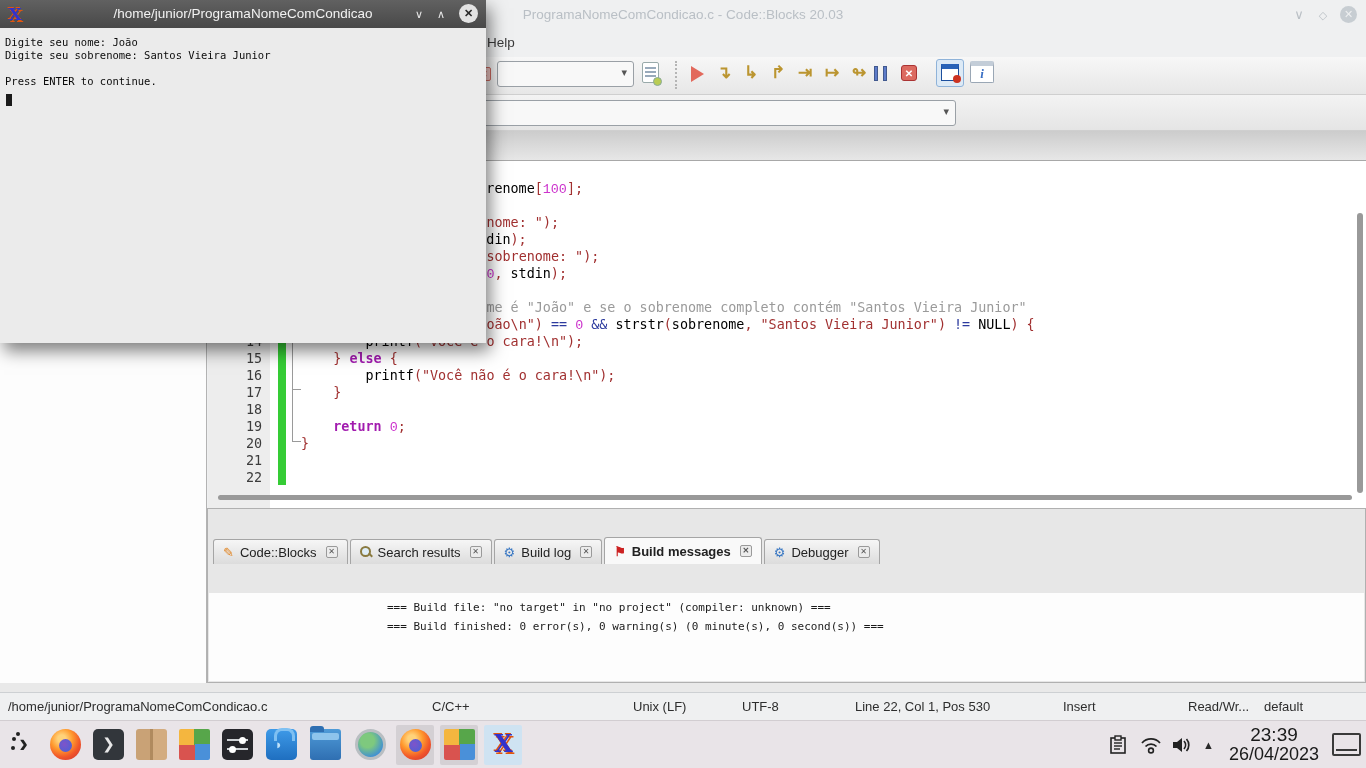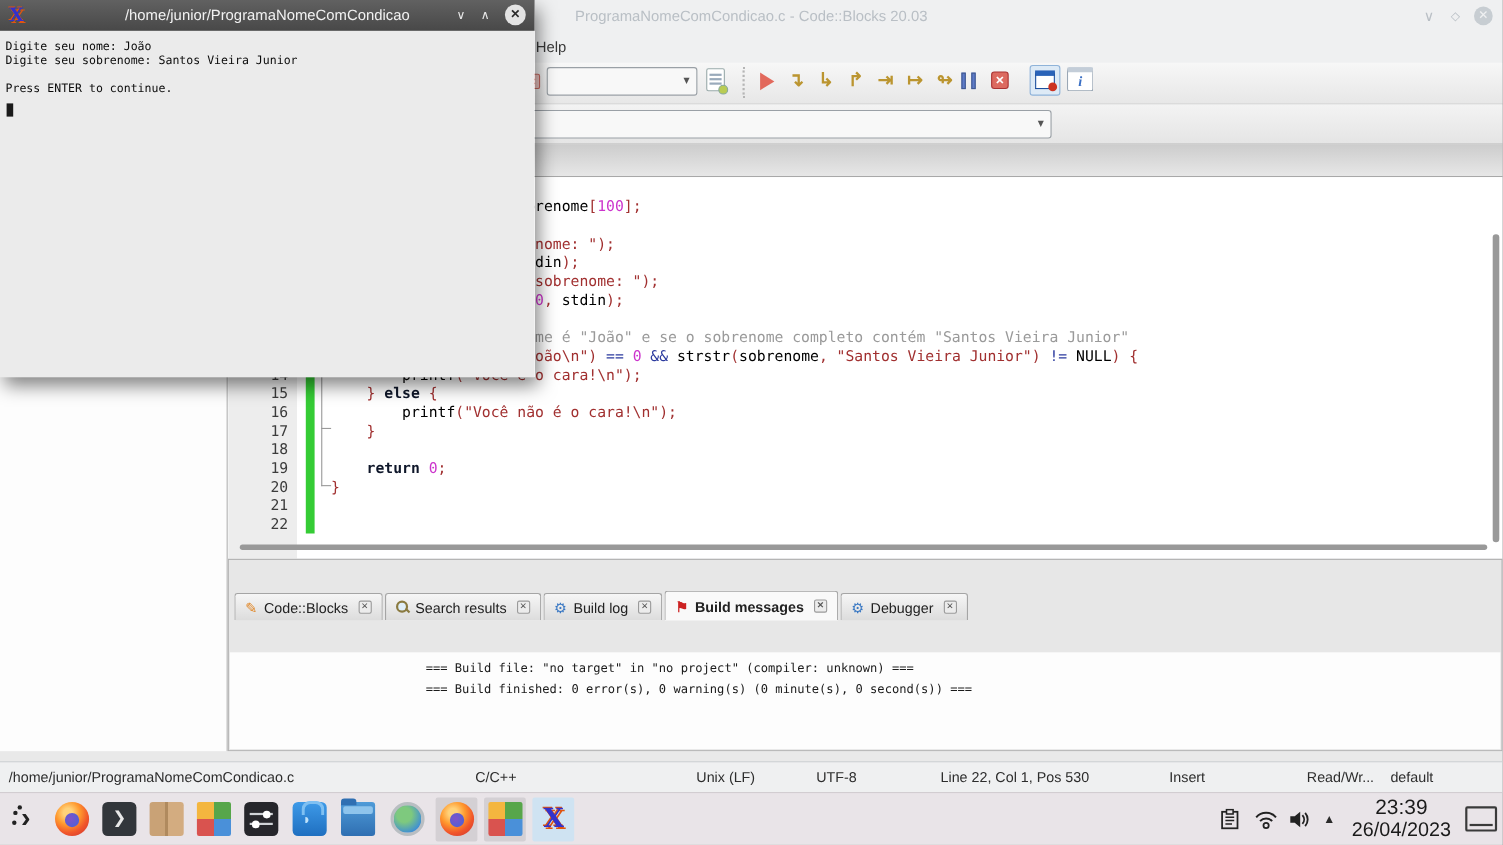--- a/index.html
+++ b/index.html
@@ -49,23 +49,23 @@
   .mgmt-pane { position:absolute; left:0; top:161px; width:207px; height:522px; background:#fdfdfd; border-right:1px solid #b3b3b3; }
 
   .editor { position:absolute; left:208px; top:161px; width:1158px; height:347px; background:#ffffff; overflow:hidden; }
   .gutter-bg { position:absolute; left:0; top:0; width:62px; height:100%; background:#ededed; }
   .green-bar { position:absolute; left:70px; top:0; width:8px; height:324px; }
   .fold-vline { position:absolute; left:84px; top:0; height:281px; border-left:1px solid #9a9a9a; }
   .fold-tick { position:absolute; left:84px; width:9px; border-bottom:1px solid #9a9a9a; }
   .crow { position:absolute; left:0; height:17px; width:100%; font-family:"DejaVu Sans Mono", monospace; font-size:13.4px; line-height:17px; }
   .crow .ln { position:absolute; left:0; width:54px; text-align:right; color:#3c3c3c; }
   .crow .ct { position:absolute; left:93px; white-space:pre; color:#000; }
-  .tk-k { color:#0f172a; font-weight:bold; }
+  .tk-k { color:#a21caf; font-weight:bold; }
   .tk-s { color:#a13030; }
-  .tk-n { color:#cc33cc; }
+  .tk-n { color:#cc33cc;font-family:Liberation Mono, monospace; }
   .tk-c { color:#9a9a9a; }
   .tk-o { color:#2b3a9e; }
   .tk-p { color:#a13030; }
   .hscroll { position:absolute; left:10px; right:14px; bottom:8px; height:5px; background:#999; border-radius:3px; }
   .vscroll { position:absolute; right:3px; top:52px; width:6px; height:280px; background:#999; border-radius:3px; }
 
   
   .logs-panel { position:absolute; left:207px; top:508px; width:1159px; height:175px; background:#e7e7e7; border:1px solid #b0b0b0; }
   .log-tabs { position:absolute; left:5px; top:28px; height:27px; display:flex; align-items:flex-end; }
   .ltab { display:flex; align-items:center; height:25px; padding:0 9px; margin-right:2px; background:linear-gradient(#f6f6f6,#dcdcdc); border:1px solid #a5a5a5; border-bottom:none; border-radius:3px 3px 0 0; font-size:13px; color:#222; }

